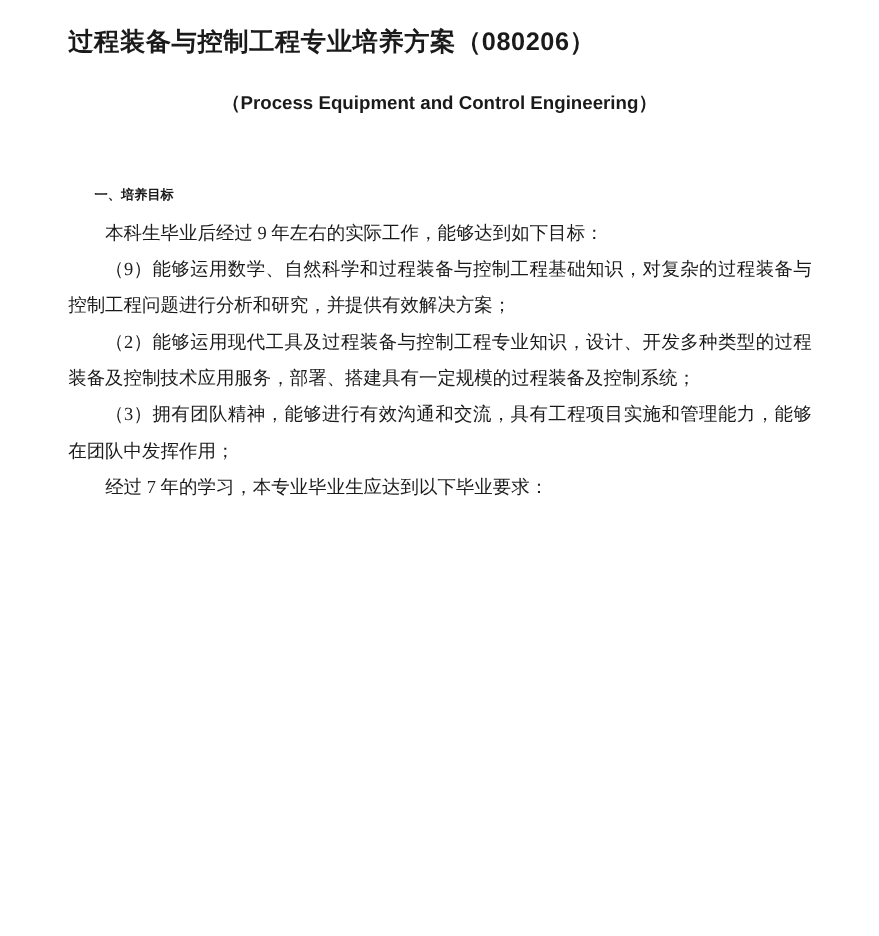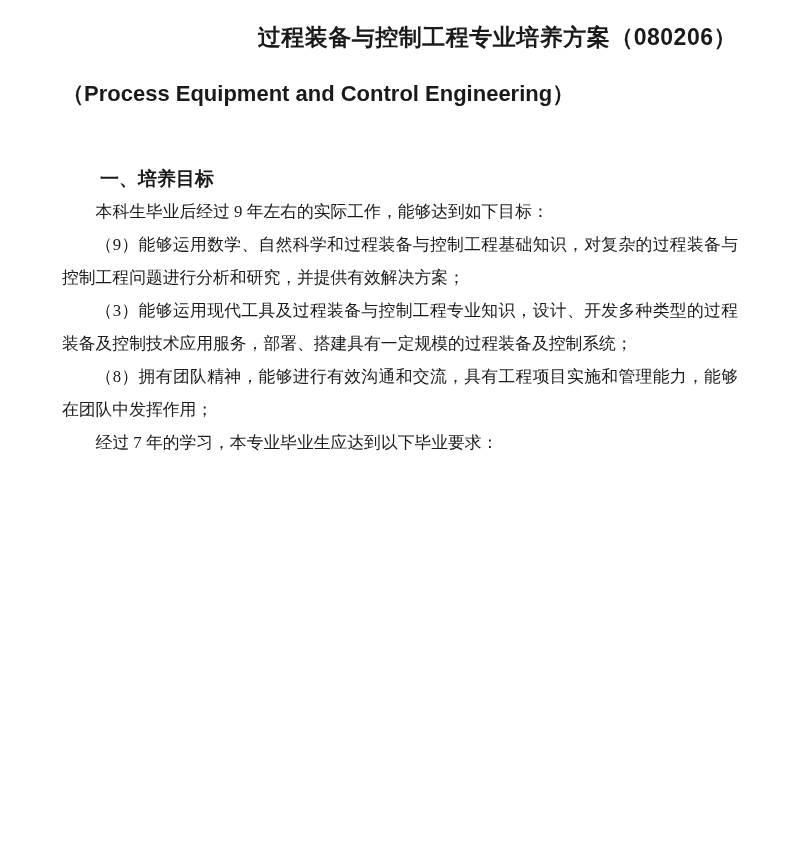--- a/index.html
+++ b/index.html
@@ -11,47 +11,48 @@
     position: relative;
     width: 799px;
     height: 851px;
     background: #ffffff;
     color: #1a1a1a;
     overflow: hidden;
     font-family: "Liberation Serif", "DejaVu Serif", serif;
   }
   .doc-title {
     margin: 22px 62px 0 62px;
-    text-align: right;
+    text-align: left;
     font-family: "Liberation Sans", "DejaVu Sans", sans-serif;
     font-weight: bold;
     font-size: 23px;
     line-height: 30px;
     letter-spacing: 0.5px;
   }
   .doc-subtitle {
     margin: 28px 62px 0 62px;
+    text-align: center;
     font-family: "Liberation Sans", "DejaVu Sans", sans-serif;
     font-weight: 600;
-    font-size: 22px;
+    font-size: 17px;
     line-height: 28px;
   }
   .doc-body {
     margin: 54px auto 0 62px;
     width: 676px;
     font-size: 16.8px;
     line-height: 33px;
     text-align: justify;
   }
   .section-heading {
     margin: 4px 0 0 0;
     text-indent: 2em;
-    font-family: Liberation Sans, sans-serif;
+    font-family: Liberation Mono, monospace;
     font-weight: bold;
-    font-size: 19px;
+    font-size: 12px;
     line-height: 33px;
     text-align: left;
   }
   .para {
     margin: 0;
     text-indent: 2em;
   }
 </style>
 </head>
 <body>
@@ -64,23 +65,23 @@
 
   <div class="doc-body">
 
     <p class="section-heading">一、培养目标</p>
 
 
     <p class="para">本科生毕业后经过 9 年左右的实际工作，能够达到如下目标：</p>
 
     <p class="para">（9）能够运用数学、自然科学和过程装备与控制工程基础知识，对复杂的过程装备与控制工程问题进行分析和研究，并提供有效解决方案；</p>
 
-    <p class="para">（3）能够运用现代工具及过程装备与控制工程专业知识，设计、开发多种类型的过程装备及控制技术应用服务，部署、搭建具有一定规模的过程装备及控制系统；</p>
+    <p class="para">（2）能够运用现代工具及过程装备与控制工程专业知识，设计、开发多种类型的过程装备及控制技术应用服务，部署、搭建具有一定规模的过程装备及控制系统；</p>
 
 
-    <p class="para">（8）拥有团队精神，能够进行有效沟通和交流，具有工程项目实施和管理能力，能够在团队中发挥作用；</p>
+    <p class="para">（3）拥有团队精神，能够进行有效沟通和交流，具有工程项目实施和管理能力，能够在团队中发挥作用；</p>
 
 
 
     <p class="para">经过 7 年的学习，本专业毕业生应达到以下毕业要求：</p>
 
   </div>
 </div>
 
 </body></html>

